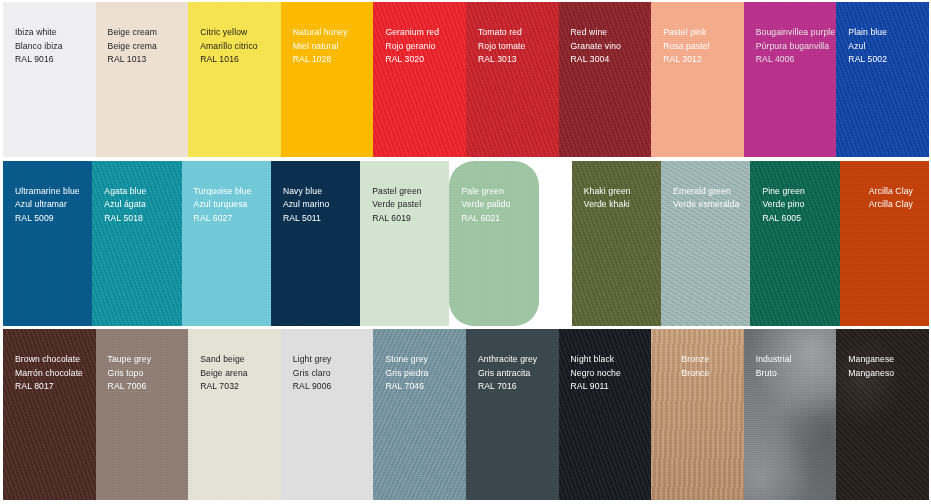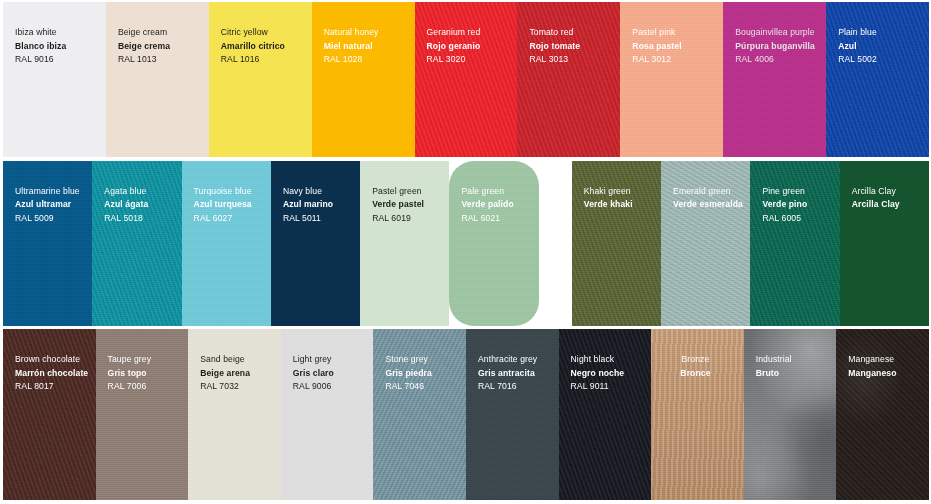--- a/index.html
+++ b/index.html
@@ -69,21 +69,21 @@
   }
 
   .label-line {
     display: block;
     font-size: 8.6px;
     letter-spacing: .1px;
     white-space: nowrap;
   }
 
   .label-name { font-weight: 400; }
-  .label-name-es { font-weight: 700; }
+  .label-name-es { font-weight: 400; }
   .label-ral { font-weight: 400; }
   .label-ral:empty { display: none; }
 
   
   .tex-industrial {
     background-image:
       radial-gradient(120% 75% at 72% 12%,  rgba(255,255,255,.30) 0%, rgba(255,255,255,0) 55%),
       radial-gradient(95% 60% at 18% 88%,   rgba(255,255,255,.22) 0%, rgba(255,255,255,0) 60%),
       radial-gradient(80% 55% at 90% 62%,   rgba(0,0,0,.20) 0%,       rgba(0,0,0,0) 65%),
       linear-gradient(160deg, rgba(0,0,0,.10) 0%, rgba(255,255,255,.07) 45%, rgba(0,0,0,.13) 100%);
@@ -157,20 +157,27 @@
           <span class="label-line label-ral">RAL 3020</span>
         </div>
       </div>
       <div class="swatch tex-grain" style="background-color: rgb(201, 34, 42); color: rgb(255, 255, 255);">
         <div class="swatch-labels">
           <span class="label-line label-name">Tomato red</span>
           <span class="label-line label-name-es">Rojo tomate</span>
           <span class="label-line label-ral">RAL 3013</span>
         </div>
       </div>
+      <div class="swatch tex-grain" style="background-color: rgb(138, 34, 41); color: rgb(255, 255, 255);">
+        <div class="swatch-labels">
+          <span class="label-line label-name">Red wine</span>
+          <span class="label-line label-name-es">Granate vino</span>
+          <span class="label-line label-ral">RAL 3004</span>
+        </div>
+      </div>
       <div class="swatch" style="background-color: rgb(244, 170, 139); color: rgb(255, 255, 255);">
         <div class="swatch-labels">
           <span class="label-line label-name">Pastel pink</span>
           <span class="label-line label-name-es">Rosa pastel</span>
           <span class="label-line label-ral">RAL 3012</span>
         </div>
       </div>
       <div class="swatch" style="background-color: rgb(184, 49, 139); color: #e5e5e5;">
         <div class="swatch-labels">
           <span class="label-line label-name">Bougainvillea purple</span>
@@ -241,21 +248,21 @@
           <span class="label-line label-name-es">Verde esmeralda</span>
         </div>
       </div>
       <div class="swatch tex-grain" style="background-color: rgb(11, 102, 80); color: rgb(255, 255, 255);">
         <div class="swatch-labels">
           <span class="label-line label-name">Pine green</span>
           <span class="label-line label-name-es">Verde pino</span>
           <span class="label-line label-ral">RAL 6005</span>
         </div>
       </div>
-      <div class="swatch" style="background-color: #14532d; color: rgb(255, 255, 255);">
+      <div class="swatch" style="background-color: #c2410c; color: rgb(255, 255, 255); text-align: right;">
         <div class="swatch-labels">
           <span class="label-line label-name">Arcilla Clay</span>
           <span class="label-line label-name-es">Arcilla Clay</span>
         </div>
       </div>
     </div>
   <div class="palette-row row-bottom">
       <div class="swatch tex-grain" style="background-color: rgb(76, 40, 34); color: rgb(255, 255, 255);">
         <div class="swatch-labels">
           <span class="label-line label-name">Brown chocolate</span>

